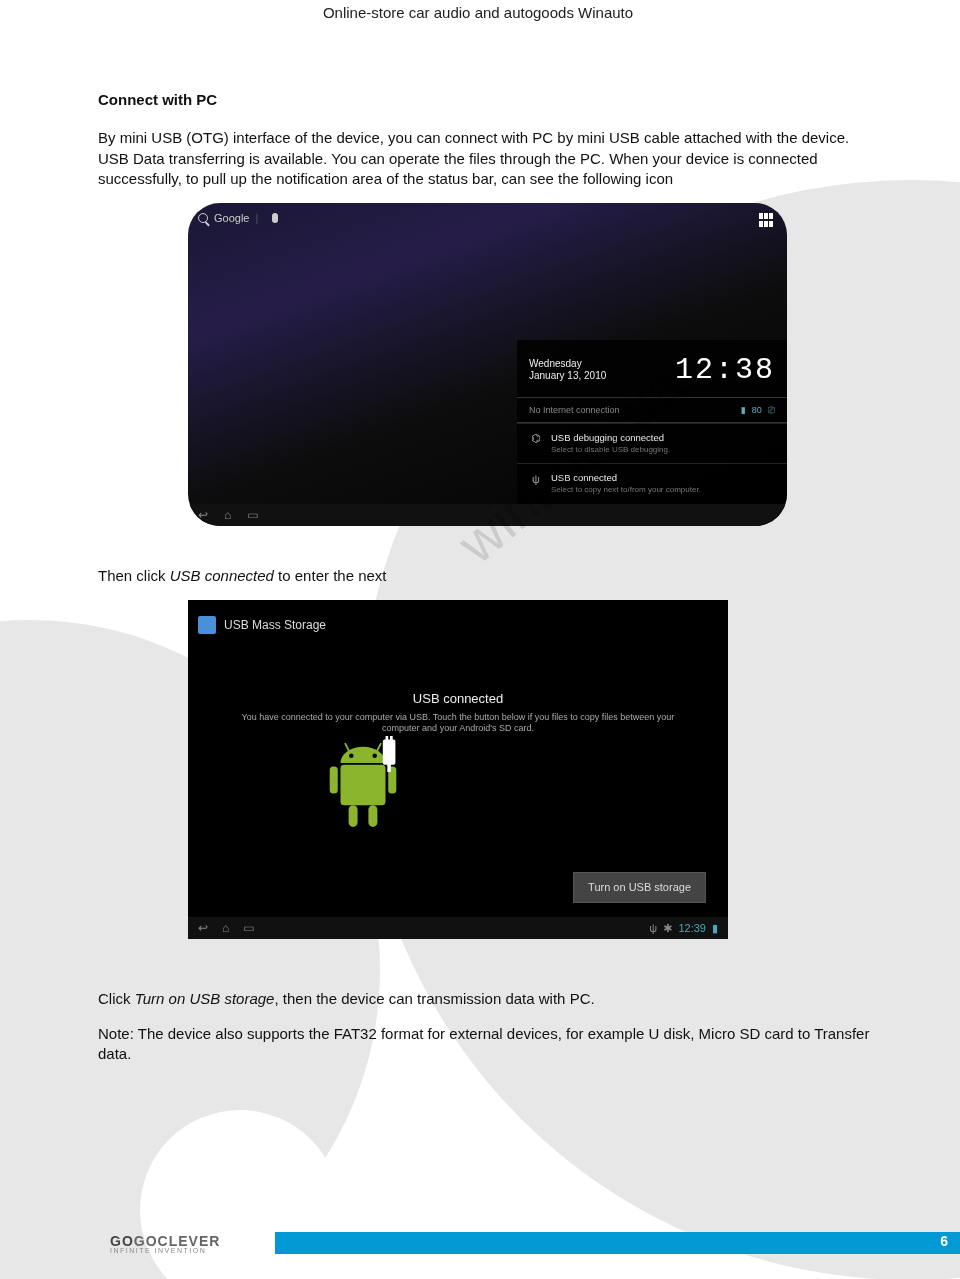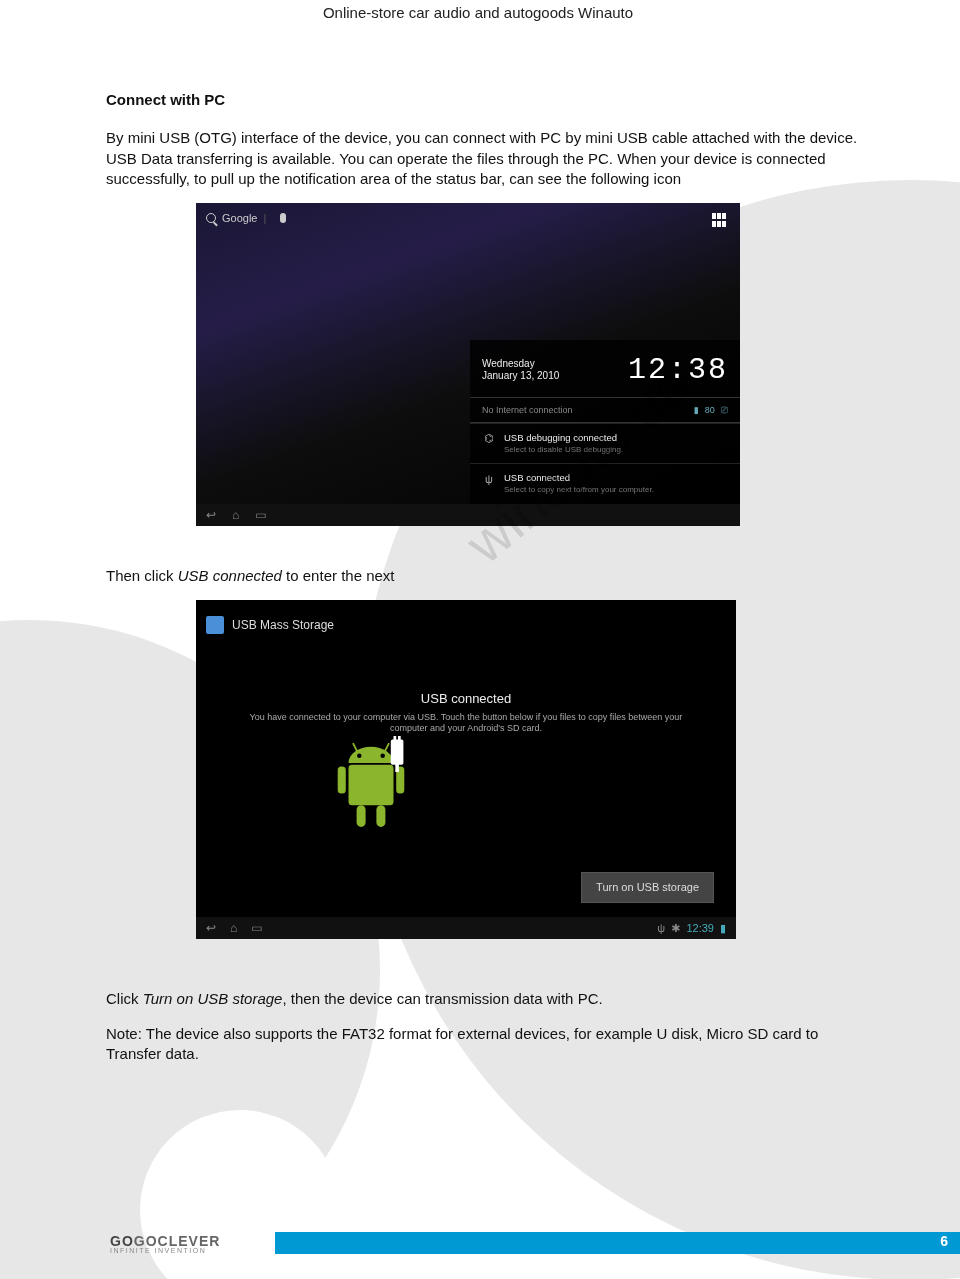--- a/index.html
+++ b/index.html
@@ -39,46 +39,47 @@
     position: absolute;
     top: 4px; left: 0; right: 4px;
     text-align: center;
     font-size: 15px;
     color: #222;
     z-index: 5;
   }
   .content {
     position: absolute;
     top: 90px;
-    left: 106px;
+    left: 98px;
     right: 90px;
     z-index: 5;
     font-size: 15px;
     color: #111;
     line-height: 1.35;
   }
   .content h3 {
     font-size: 15px;
     font-weight: bold;
     margin-bottom: 18px;
   }
   .content p { margin-bottom: 14px; }
   .italic { font-style: italic; }
   .screenshot {
     margin: 6px auto 0 auto;
     position: relative;
   }
   
   .shot1 {
-    width: 544px; height: 323px;
+    width: 599px; height: 323px;
     background: linear-gradient(160deg, #1a1735 0%, #251d48 25%, #0d0d0d 55%, #000 100%);
     margin-left: 90px;
     margin-bottom: 40px;
     position: relative;
     overflow: hidden;
+    border-radius: 32px;
   }
   .shot1-topbar {
     position: absolute; top: 8px; left: 10px;
     display: flex; align-items: center; gap: 6px;
     color: #ccc; font-size: 11px;
   }
   .shot1-topbar .search-icon {
     width: 10px; height: 10px; border: 1.5px solid #ccc; border-radius: 50%;
     position: relative; display: inline-block;
   }

